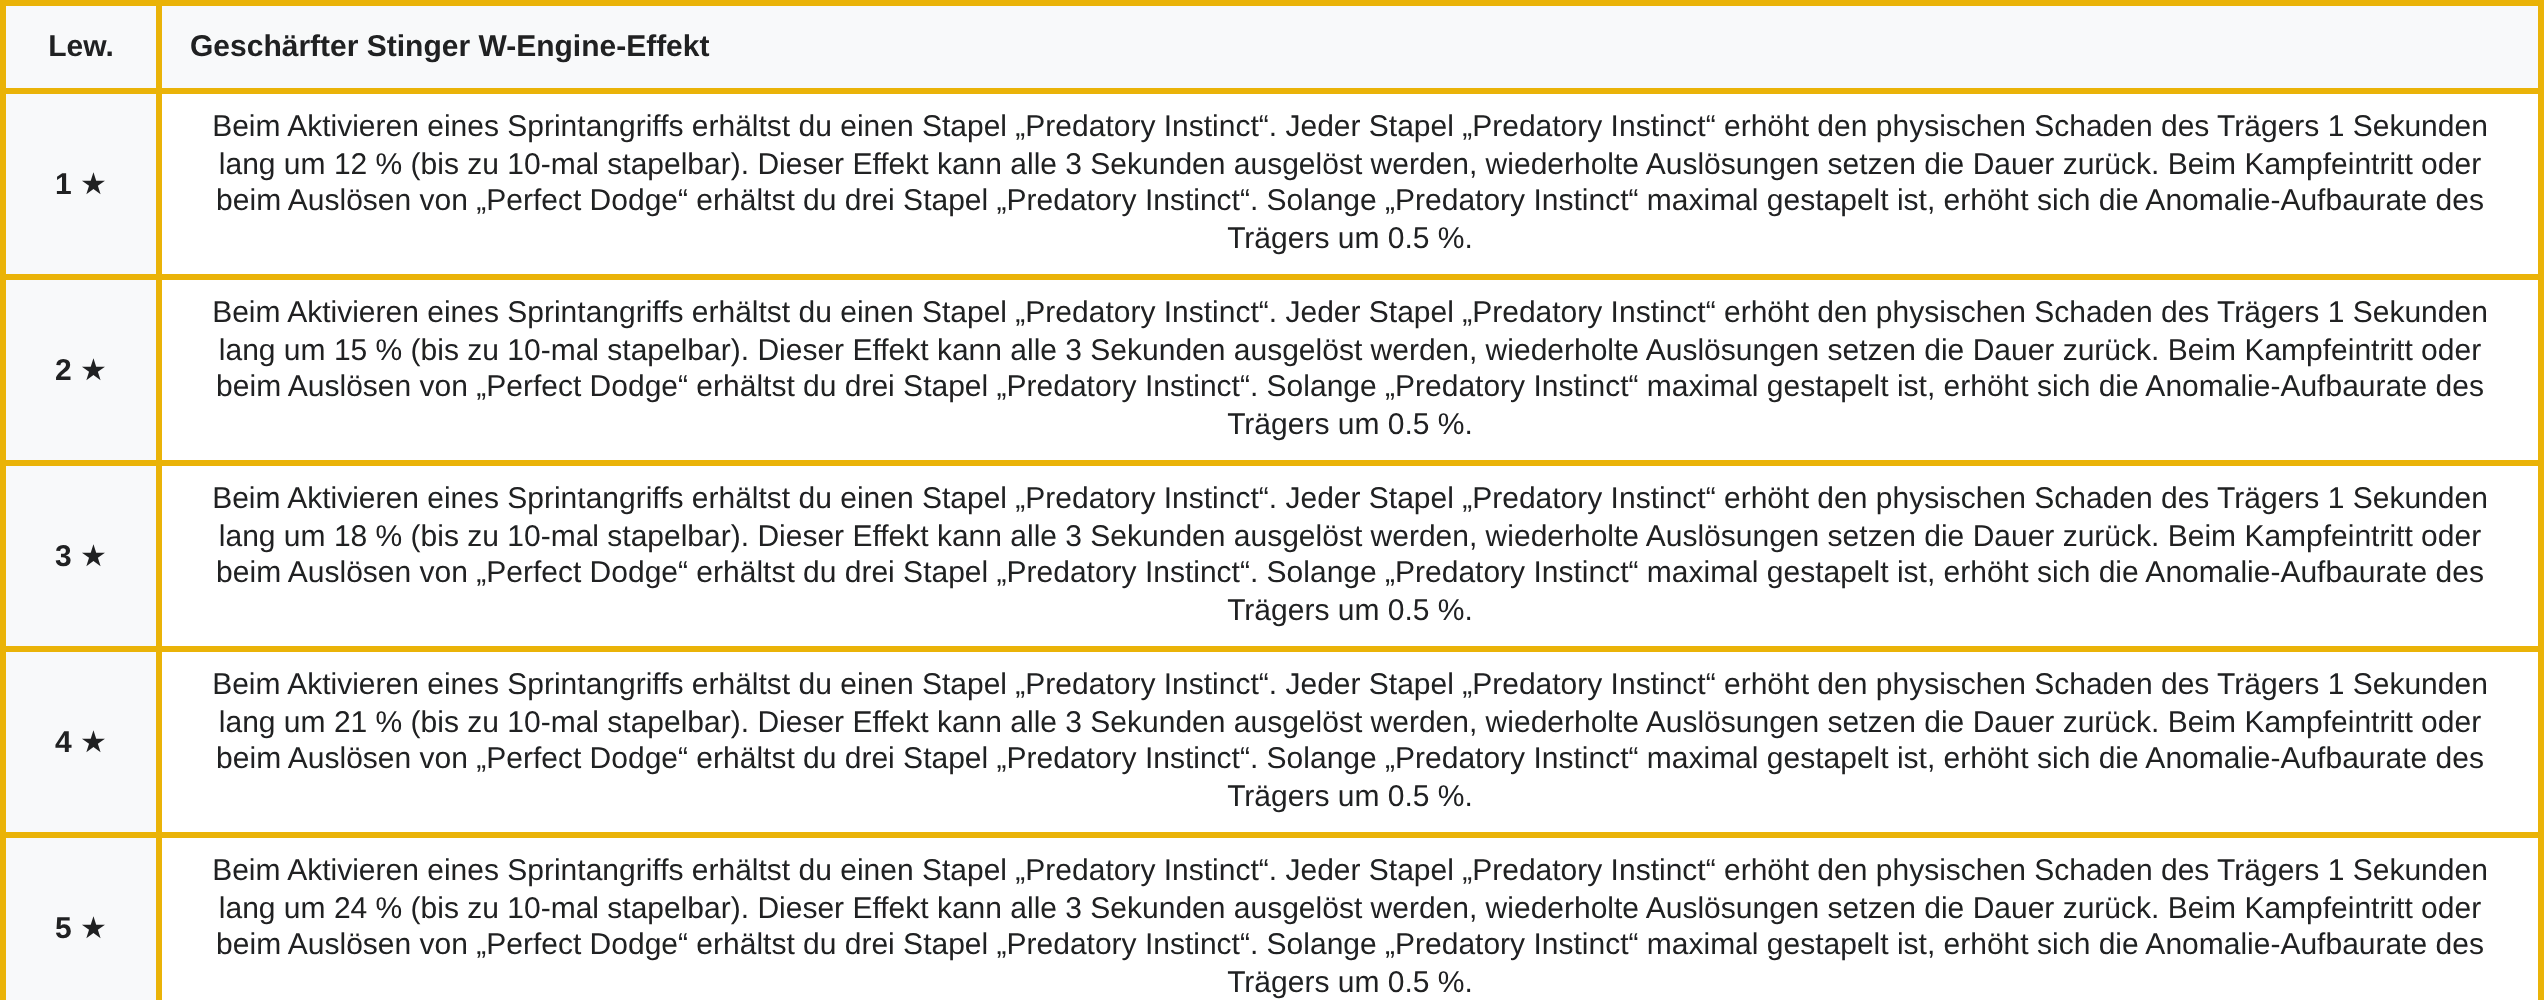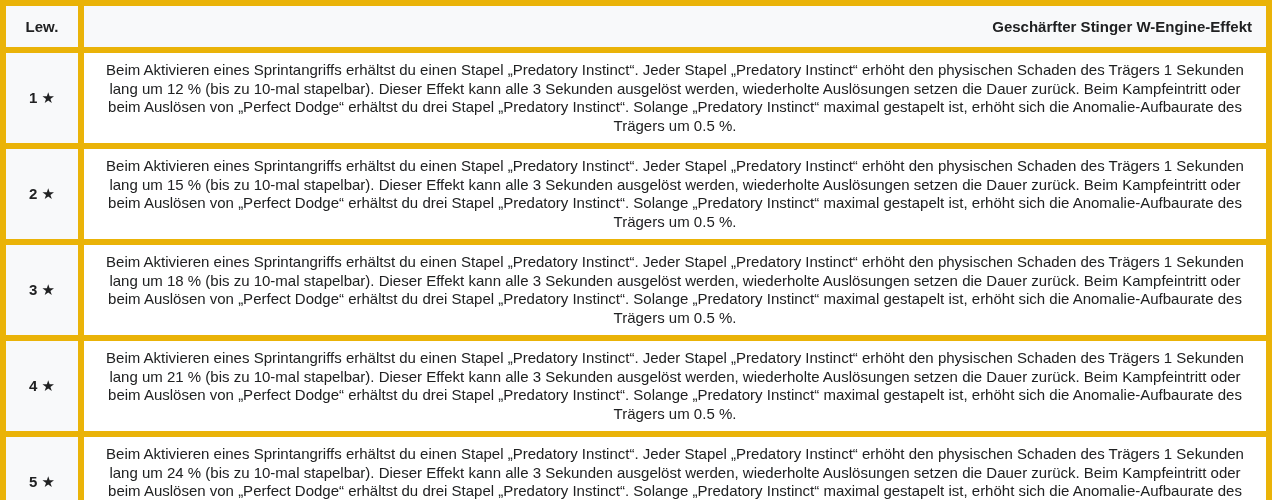--- a/index.html
+++ b/index.html
@@ -12,32 +12,32 @@
       color: #202122;
       width: 1272px;
     }
     table.effect-table {
       border-collapse: collapse;
       table-layout: fixed;
       width: 1272px;
     }
     col.col-level { width: 78px; }
     th, td {
-      border: 6px solid #eab308;
+      border: 3px solid #eab308;
       box-sizing: border-box;
       vertical-align: middle;
     }
     thead tr { height: 35px; }
     thead th {
       background: #f8f9fa;
       font-size: 15px;
       font-weight: bold;
     }
     th.head-level { text-align: center; padding: 0 4px; }
-    th.head-effect { text-align: right; padding: 12px 14px; }
+    th.head-effect { text-align: left; padding: 12px 14px; }
     tbody tr { height: 93px; }
     tbody th.level-cell {
       background: #f8f9fa;
       text-align: center;
       font-size: 15px;
       font-weight: bold;
       padding: 0 4px;
       white-space: nowrap;
     }
     td.desc-cell {

